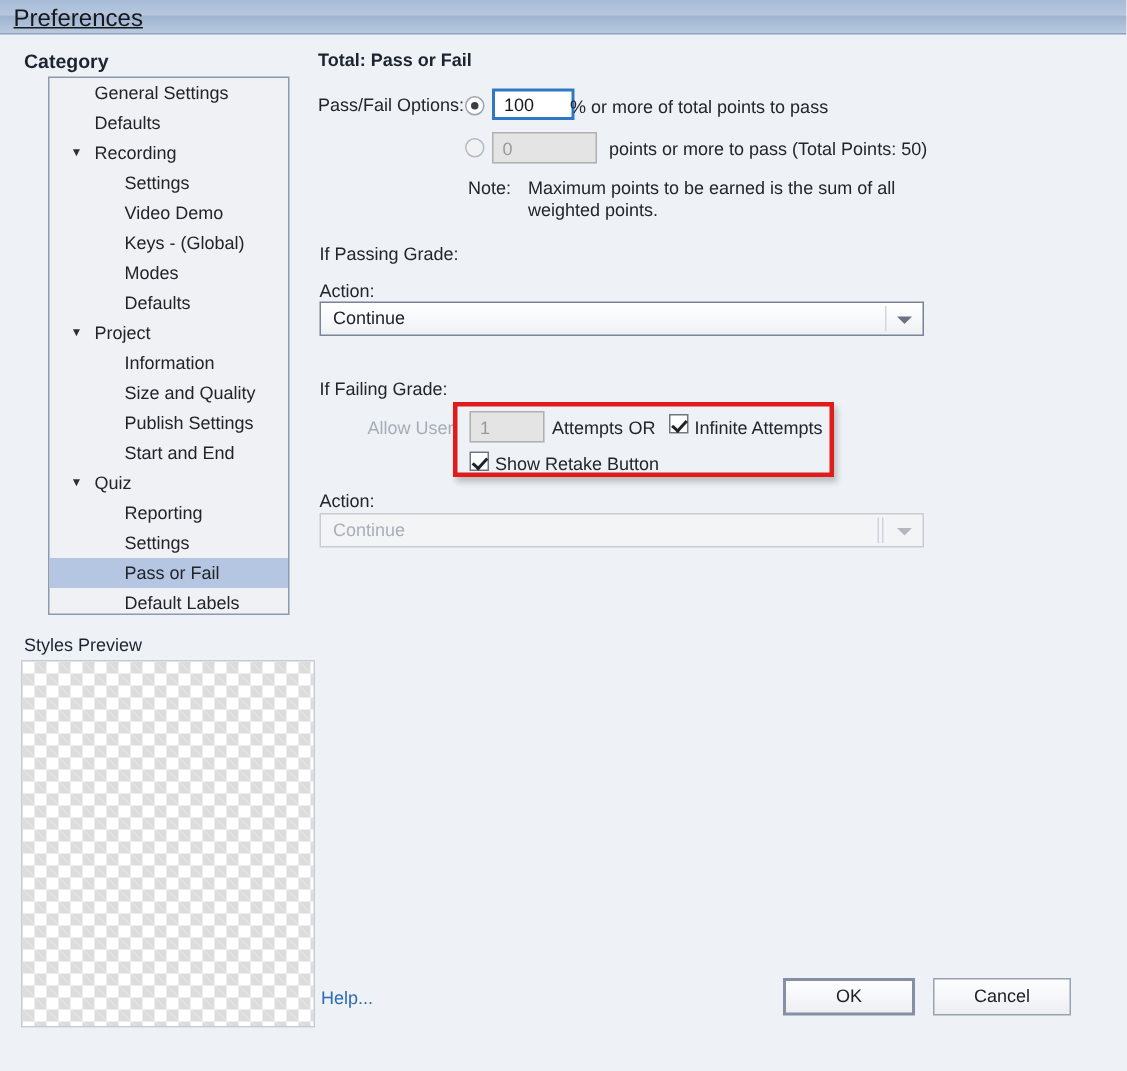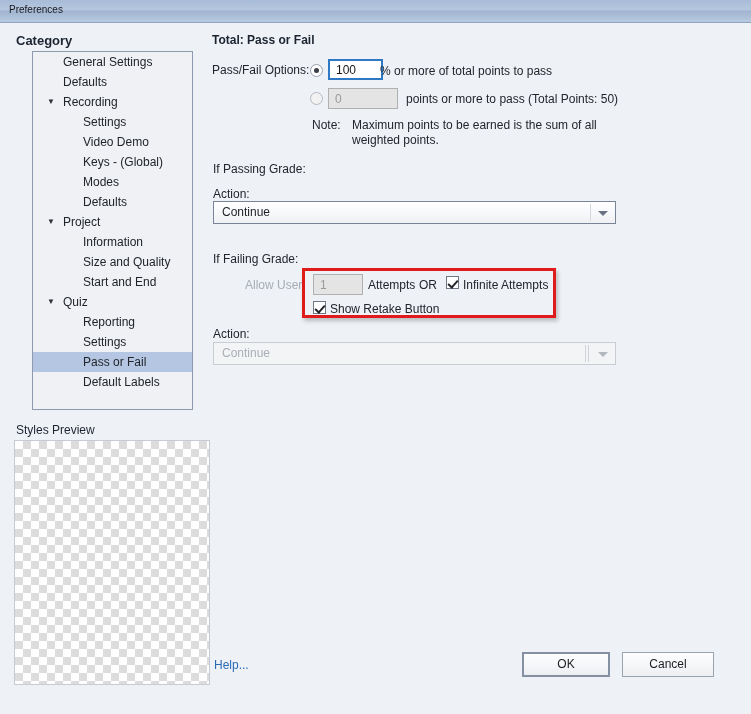--- a/index.html
+++ b/index.html
@@ -22,22 +22,23 @@
     position: absolute;
     left: 0; top: 0;
     width: 751px; height: 23px;
     background: linear-gradient(to bottom, #a8bcd8 0%, #b6c7de 45%, #9fb4d0 50%, #b9cae0 100%);
     border-bottom: 1px solid #8ea4c0;
     box-sizing: border-box;
   }
   #titlebar .title-text {
     position: absolute;
     left: 9px; top: 4px;
-    font-size: 10px;
+    font-size: 16px;
     color: #16181c;
+    text-decoration: underline;
   }
 
   
   #category-label {
     position: absolute;
     left: 16px; top: 33px;
     font-size: 13px;
     font-weight: bold;
     color: #1b2430;
   }
@@ -263,20 +264,21 @@
     <div class="tree-item lvl1"><span>Defaults</span></div>
     <div class="tree-item lvl0"><span class="tri">▼</span><span>Recording</span></div>
     <div class="tree-item lvl2"><span>Settings</span></div>
     <div class="tree-item lvl2"><span>Video Demo</span></div>
     <div class="tree-item lvl2"><span>Keys - (Global)</span></div>
     <div class="tree-item lvl2"><span>Modes</span></div>
     <div class="tree-item lvl2"><span>Defaults</span></div>
     <div class="tree-item lvl0"><span class="tri">▼</span><span>Project</span></div>
     <div class="tree-item lvl2"><span>Information</span></div>
     <div class="tree-item lvl2"><span>Size and Quality</span></div>
+    <div class="tree-item lvl2"><span>Publish Settings</span></div>
     <div class="tree-item lvl2"><span>Start and End</span></div>
     <div class="tree-item lvl0"><span class="tri">▼</span><span>Quiz</span></div>
     <div class="tree-item lvl2"><span>Reporting</span></div>
     <div class="tree-item lvl2"><span>Settings</span></div>
     <div class="tree-item lvl2 selected"><span>Pass or Fail</span></div>
     <div class="tree-item lvl2"><span>Default Labels</span></div>
   </div>
 
 <div id="styles-preview-label">Styles Preview</div>
 <div id="styles-preview-box"></div>

